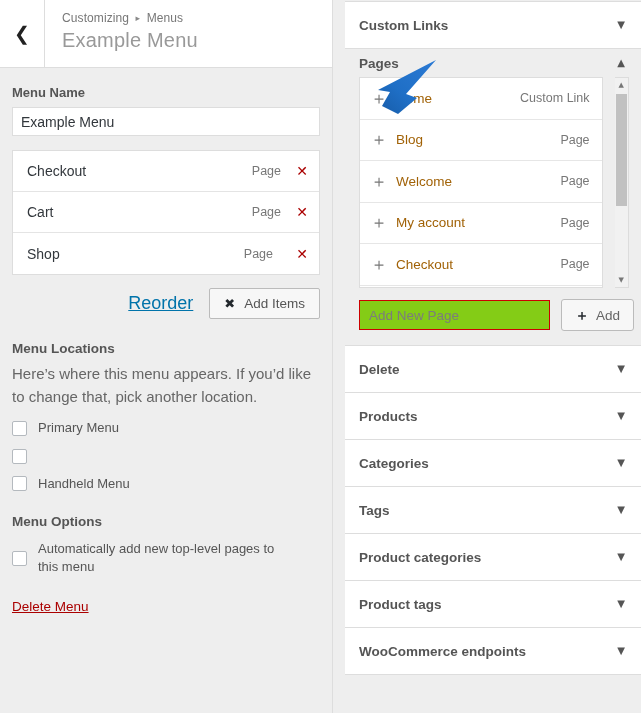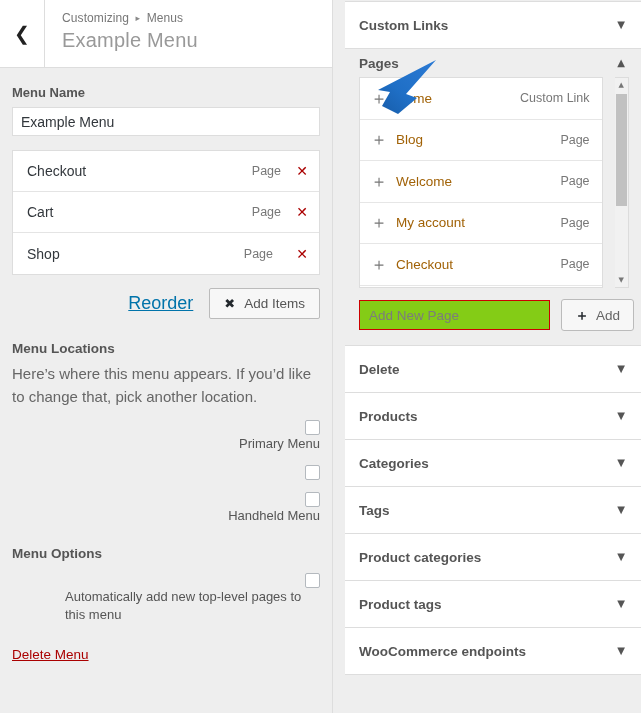--- a/index.html
+++ b/index.html
@@ -177,24 +177,23 @@
     padding-top: 22px;
   }
   .section-desc {
     color: #666666;
     font-size: 15px;
     line-height: 1.5;
     padding-top: 7px;
   }
   .check-row {
     display: flex;
-    align-items: flex-end;
+    align-items: center;
     padding-top: 11px;
     cursor: pointer;
-    flex-direction: column;
   }
   .checkbox {
     width: 15px;
     height: 15px;
     border: 1px solid #b4b9be;
     background: #ffffff;
     box-sizing: border-box;
     flex: none;
     margin-top: 1px;
     border-radius: 2px;

